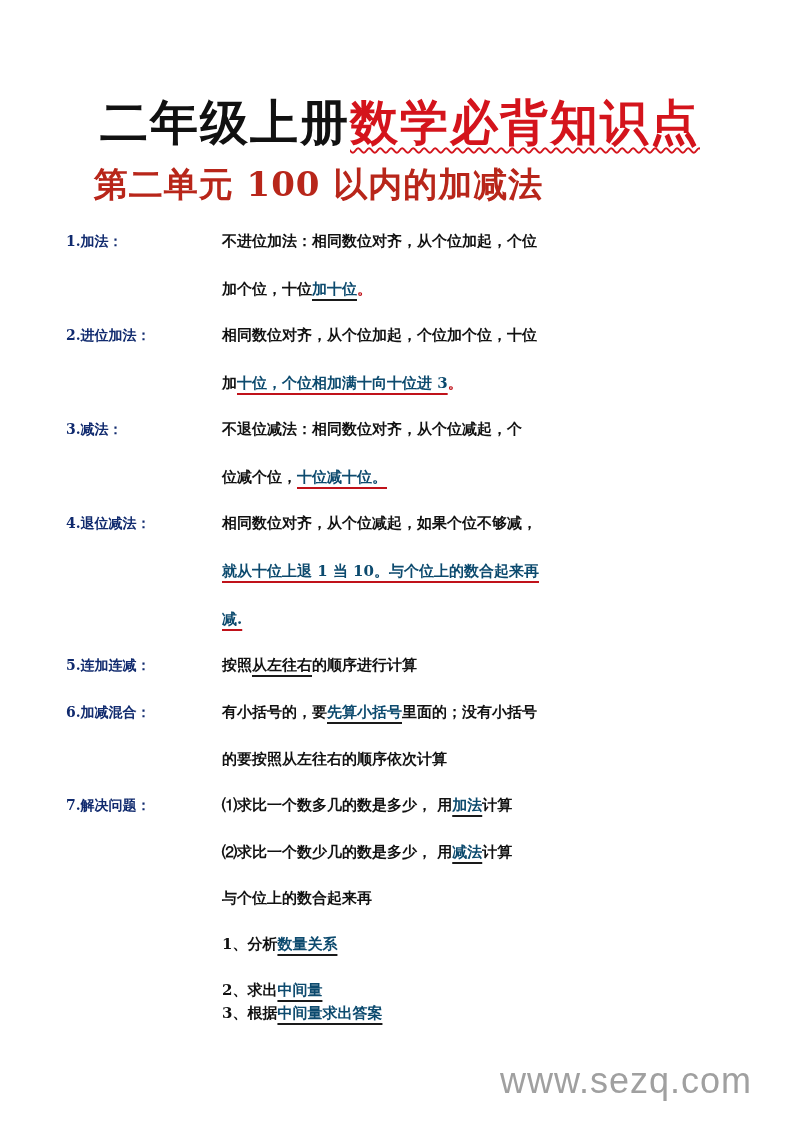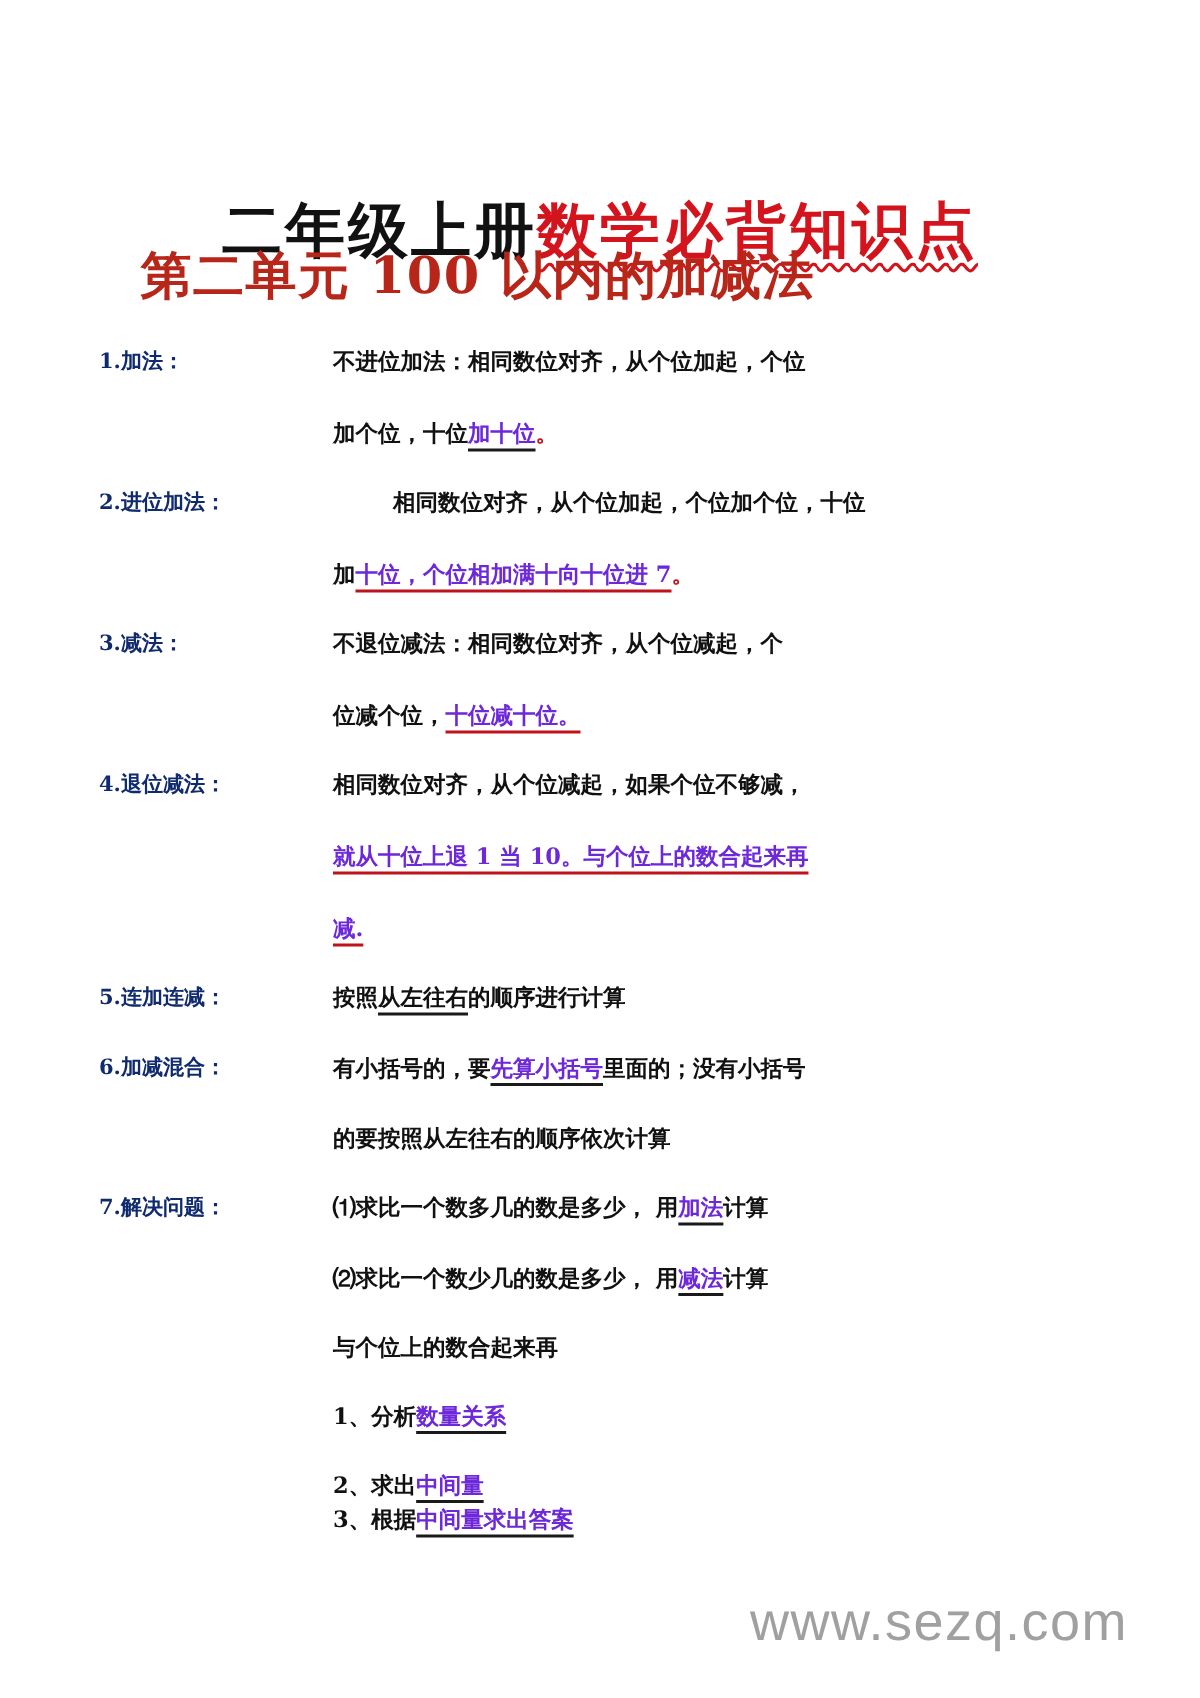--- a/index.html
+++ b/index.html
@@ -2,21 +2,21 @@
 <html><head>
 <meta charset="utf-8">
 <style>
   html, body { margin:0; padding:0; }
   body {
     width:800px; height:1132px; background:#ffffff; position:relative; overflow:hidden;
     font-family: "DejaVu Serif", "Liberation Serif", serif;
   }
   .title {
     position:absolute; left:0; width:800px; top:92px; text-align:center;
-    font-size:40px; font-weight:bold; letter-spacing:2px; line-height:60px;margin-top:32px;
+    font-size:48px; font-weight:bold; letter-spacing:2px; line-height:60px;
   }
   .title .black { color:#111111; }
   .title .red {
     color:#d4141c;
     text-decoration: underline wavy #d4141c;
     text-decoration-thickness: 2px;
     text-underline-offset: 8px;
   }
   .subtitle {
     position:absolute; left:0; width:637px; top:162px; text-align:center;
@@ -24,21 +24,21 @@
   }
   .label {
     position:absolute; left:66px; font-size:14px; font-weight:bold; color:#102a6e;
     line-height:30px;
   }
   .line {
     position:absolute; left:222px; font-size:15px; color:#111; line-height:30px;
     white-space:nowrap; font-weight:600;
   }
   .hl {
-    color:#6d28d9; font-weight:bold;
+    color:#0c4a6e; font-weight:bold;
     text-decoration: underline solid; text-decoration-thickness:2px; text-underline-offset:5px;
   }
   .hl-dark { text-decoration-color:#1a1a1a; }
   .hl-red { text-decoration-color:#c0121a; }
   .ul-only {
     color:#111; text-decoration: underline solid #1a1a1a; text-decoration-thickness:2px;
     text-underline-offset:5px;
   }
   .watermark {
     position:absolute; left:500px; top:1060px; font-family:"Liberation Sans", sans-serif;
@@ -51,22 +51,22 @@
 <div class="title">
   <span class="black">二年级上册</span><span class="red">数学必背知识点</span>
 </div>
 <div class="subtitle">第二单元 100 以内的加减法</div>
 
 <div id="sections">
     <div class="label" style="top: 226px;">1.加法：</div>
     <div class="line" style="top: 226px;"><span>不进位加法：相同数位对齐，从个位加起，个位</span></div>
     <div class="line" style="top: 274px;"><span>加个位，十位</span><span class="hl hl-dark">加十位</span><span style="color: rgb(192, 18, 26);">。</span></div>
     <div class="label" style="top: 320px;">2.进位加法：</div>
-    <div class="line" style="top: 320px; margin-left: 40px;"><span>相同数位对齐，从个位加起，个位加个位，十位</span></div>
-    <div class="line" style="top: 368px;"><span>加</span><span class="hl hl-red">十位，个位相加满十向十位进 7</span><span style="color: rgb(192, 18, 26);">。</span></div>
+    <div class="line" style="top: 320px;"><span>相同数位对齐，从个位加起，个位加个位，十位</span></div>
+    <div class="line" style="top: 368px;"><span>加</span><span class="hl hl-red">十位，个位相加满十向十位进 3</span><span style="color: rgb(192, 18, 26);">。</span></div>
     <div class="label" style="top: 414px;">3.减法：</div>
     <div class="line" style="top: 414px;"><span>不退位减法：相同数位对齐，从个位减起，个</span></div>
     <div class="line" style="top: 462px;"><span>位减个位，</span><span class="hl hl-red">十位减十位。</span></div>
     <div class="label" style="top: 508px;">4.退位减法：</div>
     <div class="line" style="top: 508px;"><span>相同数位对齐，从个位减起，如果个位不够减，</span></div>
     <div class="line" style="top: 556px;"><span class="hl hl-red">就从十位上退 1 当 10。与个位上的数合起来再</span></div>
     <div class="line" style="top: 604px;"><span class="hl hl-red">减.</span></div>
     <div class="label" style="top: 650px;">5.连加连减：</div>
     <div class="line" style="top: 650px;"><span>按照</span><span class="ul-only">从左往右</span><span>的顺序进行计算</span></div>
     <div class="label" style="top: 697px;">6.加减混合：</div>

